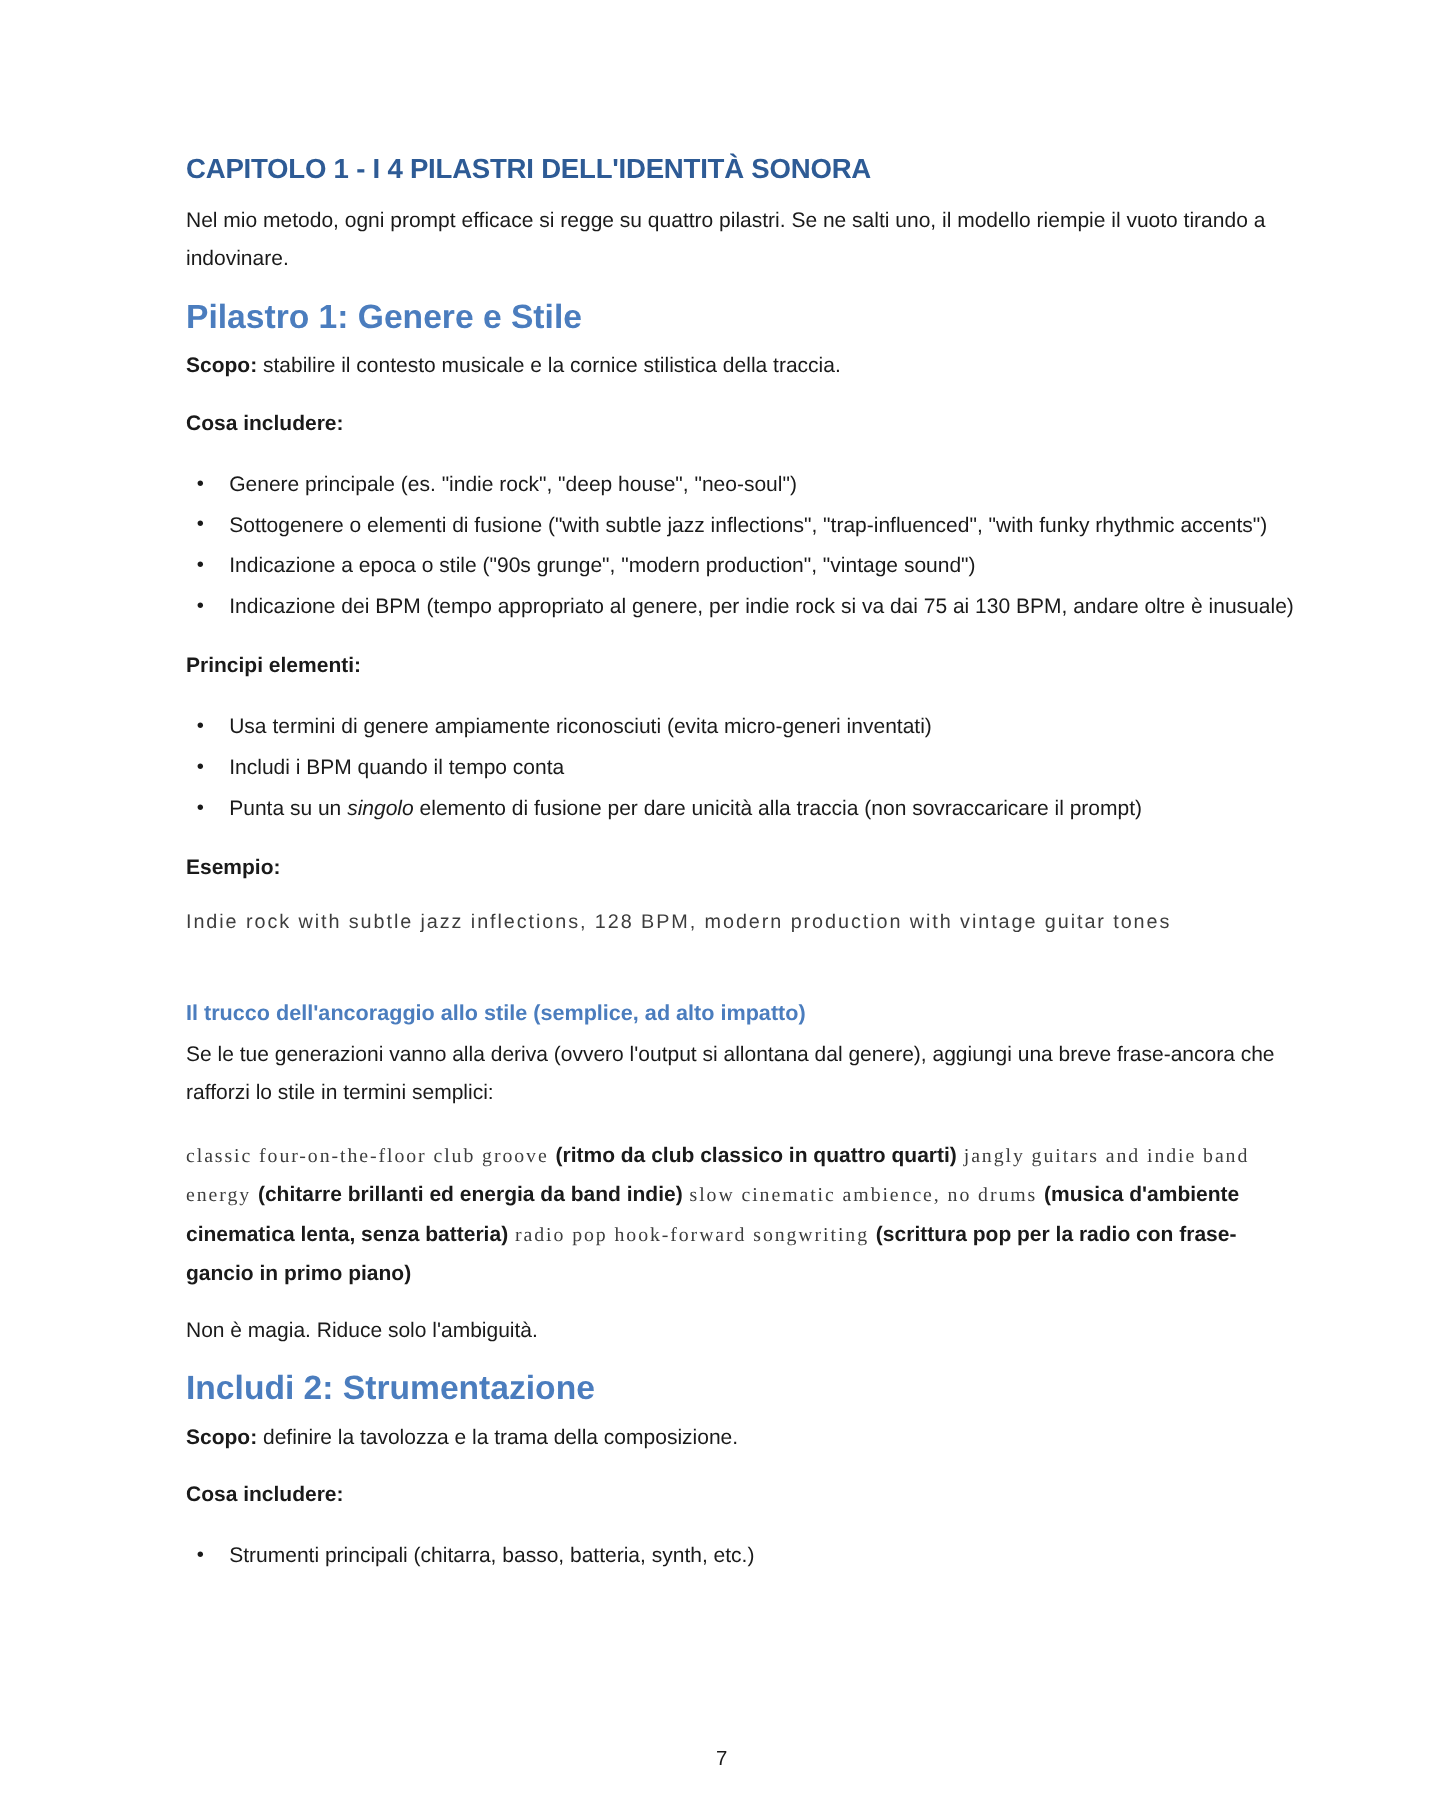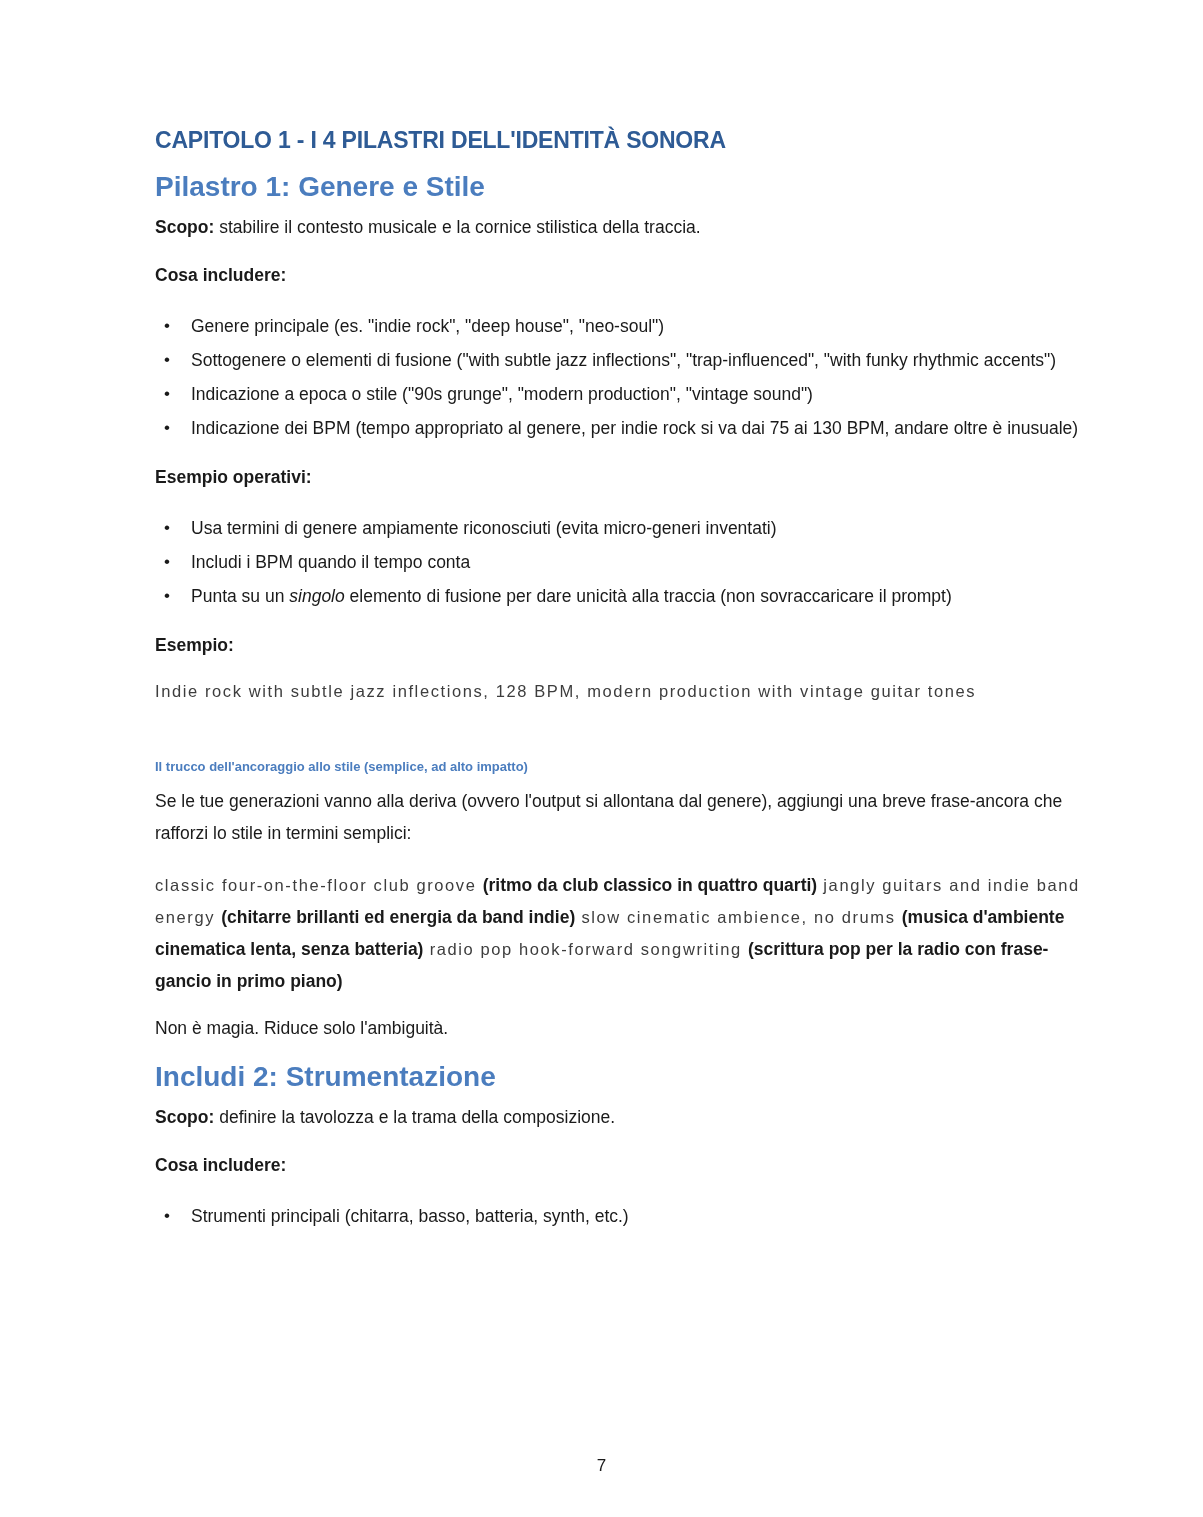--- a/index.html
+++ b/index.html
@@ -35,21 +35,21 @@
     letter-spacing:-0.2px;
   }
   h2{
     font-size:28px;
     line-height:26px;
     font-weight:bold;
     color:var(--h2-color);
     margin:20px 0 11px 0;
   }
   h3{
-    font-size:13px;
+    font-size:18px;
     line-height:24px;
     font-weight:bold;
     color:var(--h3-color);
     margin:50px 0 6px 0;
   }
   p{
     font-size:17.5px;
     line-height:32px;
     margin:0 0 15px 0;
   }
@@ -80,21 +80,21 @@
   }
   .code-block{
     font-family:Liberation Sans, sans-serif;
     font-size:16.5px;
     line-height:28px;
     letter-spacing:1.6px;
     color:var(--code-color);
     margin:14px 0 0 0;
   }
   .code-inline{
-    font-family:Liberation Sans, sans-serif;
+    font-family:Liberation Serif, serif;
     font-size:16.5px;
     letter-spacing:1.6px;
     color:var(--code-color);
   }
   .mixed{
     margin-top:20px;
   }
   .outro{
     margin-top:8px;
   }
@@ -110,35 +110,36 @@
   }
 </style>
 </head>
 <body>
 
 <div class="page">
   <div class="content">
 
     <h1>CAPITOLO 1 - I 4 PILASTRI DELL'IDENTITÀ SONORA</h1>
 
+    <p>Nel mio metodo, ogni prompt efficace si regge su quattro pilastri. Se ne salti uno, il modello riempie il vuoto tirando a indovinare.</p>
 
     <h2>Pilastro 1: Genere e Stile</h2>
 
     <p><strong>Scopo:</strong><span> stabilire il contesto musicale e la cornice stilistica della traccia.</span></p>
 
     <p class="label">Cosa includere:</p>
 
     <ul>
       <li>Genere principale (es. "indie rock", "deep house", "neo-soul")</li>
       <li>Sottogenere o elementi di fusione ("with subtle jazz inflections", "trap-influenced", "with funky rhythmic accents")</li>
       <li>Indicazione a epoca o stile ("90s grunge", "modern production", "vintage sound")</li>
       <li>Indicazione dei BPM (tempo appropriato al genere, per indie rock si va dai 75 ai 130 BPM, andare oltre è inusuale)</li>
     </ul>
 
-    <p class="label">Esempio operativi:</p>
+    <p class="label">Principi elementi:</p>
 
     <ul>
       <li>Usa termini di genere ampiamente riconosciuti (evita micro-generi inventati)</li>
       <li>Includi i BPM quando il tempo conta</li>
       <li><span>Punta su un </span><em>singolo</em><span> elemento di fusione per dare unicità alla traccia (non sovraccaricare il prompt)</span></li>
     </ul>
 
     <p class="label">Esempio:</p>
 
     <p class="code-block">Indie rock with subtle jazz inflections, 128 BPM, modern production with vintage guitar tones</p>

